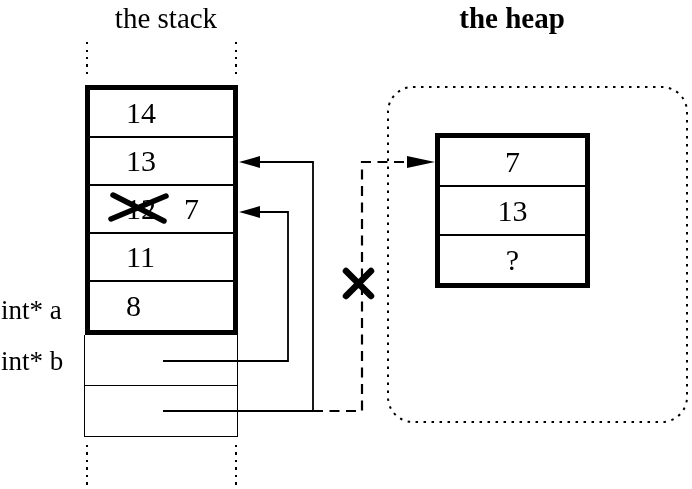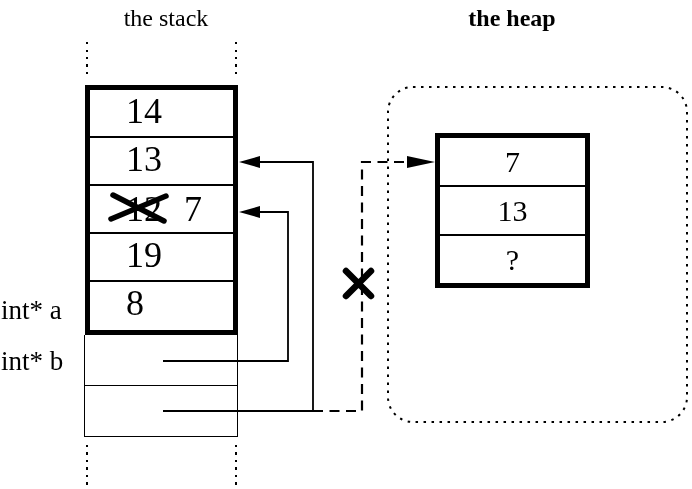--- a/index.html
+++ b/index.html
@@ -14,21 +14,21 @@
     background: #ffffff;
     font-family: "Liberation Serif", "DejaVu Serif", serif;
     color: #000000;
     overflow: hidden;
   }
   .title {
     position: absolute;
     top: 0;
     width: 200px;
     height: 36px;
-    font-size: 24px;
+    font-size: 29px;
     line-height: 36px;
     text-align: center;
     white-space: nowrap;
   }
   #stack-title { left: 66px; }
   #heap-title  { left: 412px; font-weight: bold; }
 
   
   .vguide {
     position: absolute;
@@ -48,22 +48,23 @@
     border: 5px solid #000;
     box-sizing: border-box;
     display: flex;
     flex-direction: column;
   }
   #stack-box .cell {
     position: relative;
     height: 60px;
     box-sizing: border-box;
     display: flex;
+    align-items: center;
     padding-left: 36px;
-    font-size: 36px;
+    font-size: 30px;
   }
   #stack-box .cell:not(:last-child) { border-bottom: 2px solid #000; }
 
   #stack-box .cell.crossed { padding-left: 0; }
   .crossed .old-val { position: absolute; left: 36px; top: 50%; transform: translateY(-50%); }
   .crossed .new-val { position: absolute; left: 94px; top: 50%; transform: translateY(-50%); }
 
   
   #below-box {
     position: absolute;
@@ -138,21 +139,21 @@
       <span>14</span>
     </div>
     <div class="cell">
       <span>13</span>
     </div>
     <div class="cell crossed">
       <span class="old-val">12</span>
       <span class="new-val">7</span>
     </div>
     <div class="cell">
-      <span>19</span>
+      <span>11</span>
     </div>
     <div class="cell">
       <span>8</span>
     </div>
   </div>
 
   <div id="below-box">
     <div class="pcell"></div>
     <div class="pcell"></div>
   </div>

